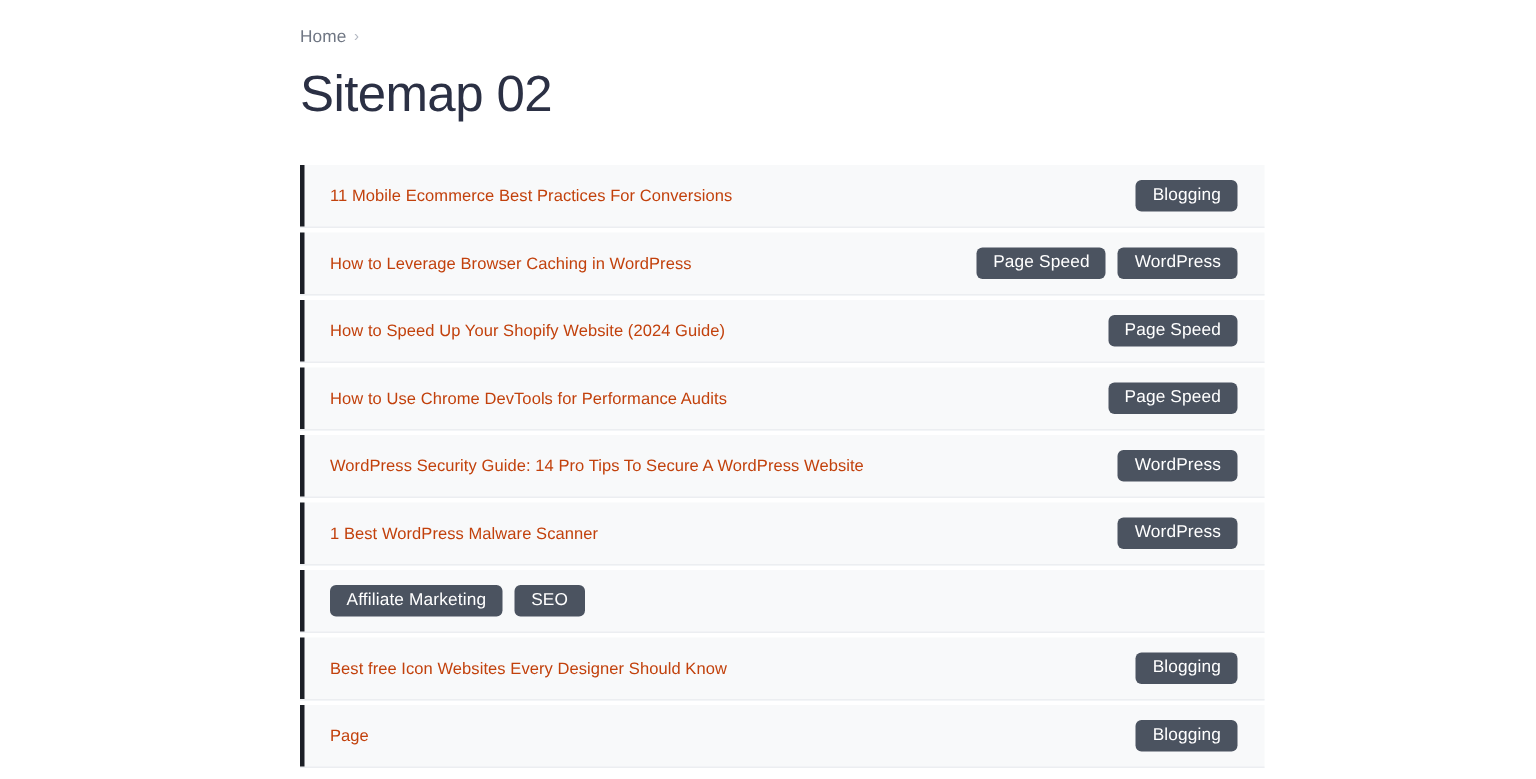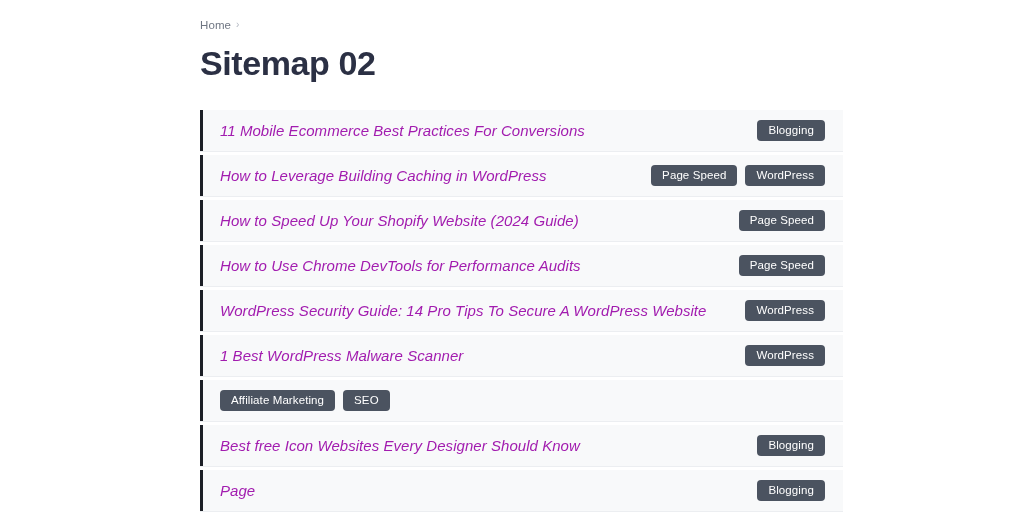--- a/index.html
+++ b/index.html
@@ -53,21 +53,21 @@
     line-height: 1;
     position: relative;
     top: 0px;
   }
 
   
   .page-title {
     margin-top: 11px;
     font-size: 34px;
     line-height: 40px;
-    font-weight: 700;
+    font-weight: 400;
     color: #2b3044;
     letter-spacing: -0.4px;
   }
 
   
   .sitemap-list {
     margin-top: 27px;
     width: 643px;
     display: flex;
     flex-direction: column;
@@ -91,30 +91,29 @@
     content: "";
     position: absolute;
     left: 0;
     top: 0;
     bottom: 0;
     width: 3px;
     background: #1c1f26;
   }
 
   .row-title {
-    font-size: 15px;
+    font-size: 11px;
     line-height: 20px;
-    color: #a21caf;
+    color: #c2410c;
     font-weight: 400;
     letter-spacing: 0.05px;
     white-space: nowrap;
     overflow: hidden;
     text-overflow: ellipsis;
     padding-right: 14px;
-    font-style: italic;
   }
 
   .row-tags {
     display: flex;
     align-items: center;
     gap: 8px;
     flex: 0 0 auto;
   }
 
   .tag {
@@ -149,21 +148,21 @@
     <h1 class="page-title">Sitemap 02</h1>
 
     <div class="sitemap-list" id="sitemap-list">
         <div class="sitemap-row">
           <span class="row-title">11 Mobile Ecommerce Best Practices For Conversions</span>
           <div class="row-tags">
             <a class="tag">Blogging</a>
           </div>
         </div>
         <div class="sitemap-row">
-          <span class="row-title">How to Leverage Building Caching in WordPress</span>
+          <span class="row-title">How to Leverage Browser Caching in WordPress</span>
           <div class="row-tags">
             <a class="tag">Page Speed</a>
             <a class="tag">WordPress</a>
           </div>
         </div>
         <div class="sitemap-row">
           <span class="row-title">How to Speed Up Your Shopify Website (2024 Guide)</span>
           <div class="row-tags">
             <a class="tag">Page Speed</a>
           </div>

